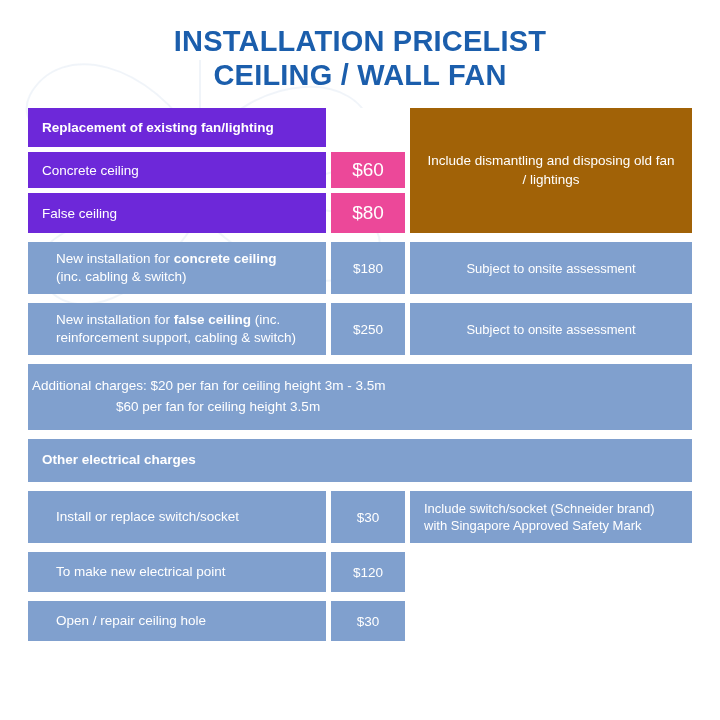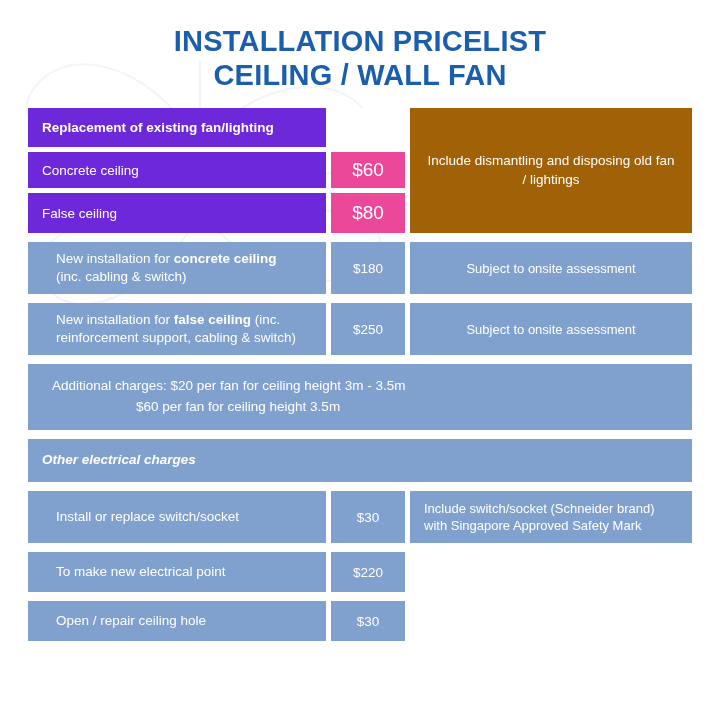--- a/index.html
+++ b/index.html
@@ -138,29 +138,28 @@
   }
   .h39 { height: 39px; }
   .h36 { height: 36px; }
   .h40 { height: 40px; }
   .h52 { height: 52px; }
   .h125 { height: 125px; }
 
   .fullbar {
     background: #80a0ce;
     box-sizing: border-box;
-    padding: 12px 24px;
+    padding: 12px 4px;
     margin-bottom: 9px;
     font-size: 13.5px;
     line-height: 1.55;
   }
   .fullbar.header {
     font-weight: bold;
     padding: 11px 14px;
-    font-style: italic;
   }
   .desc-text {
     font-size: 13.5px;
     line-height: 1.35;
   }
   .desc-text b { font-weight: bold; }
   .addl-line2 { padding-left: 84px; }
 </style>
 </head>
 <body>
@@ -235,21 +234,21 @@
     </div>
     <div class="cell col-price h52">$30</div>
     <div class="cell col-note left h52">Include switch/socket (Schneider brand) with Singapore Approved Safety Mark</div>
   </div>
 
 
   <div class="block">
     <div class="cell col-desc h40">
       <div class="desc-text">To make new electrical point</div>
     </div>
-    <div class="cell col-price h40">$220</div>
+    <div class="cell col-price h40">$120</div>
   </div>
 
   <div class="block">
     <div class="cell col-desc h40">
       <div class="desc-text">Open / repair ceiling hole</div>
     </div>
     <div class="cell col-price h40">$30</div>
     <div class="col-note empty h40"></div>
   </div>
 

